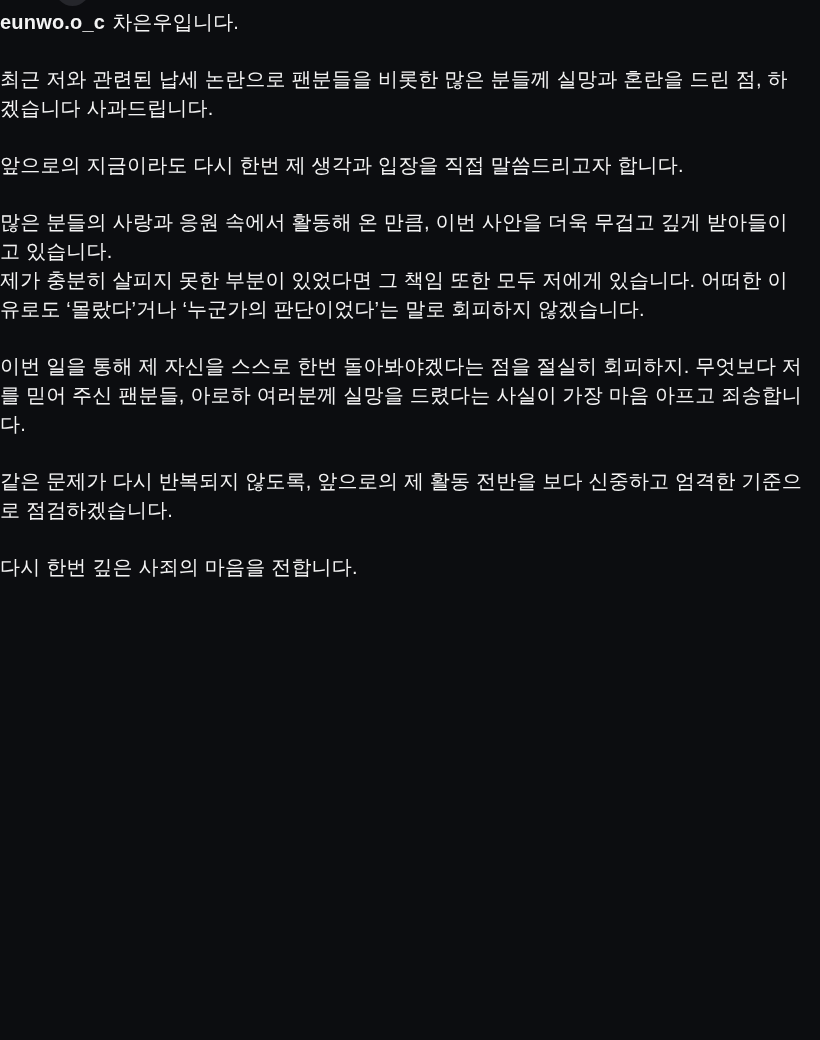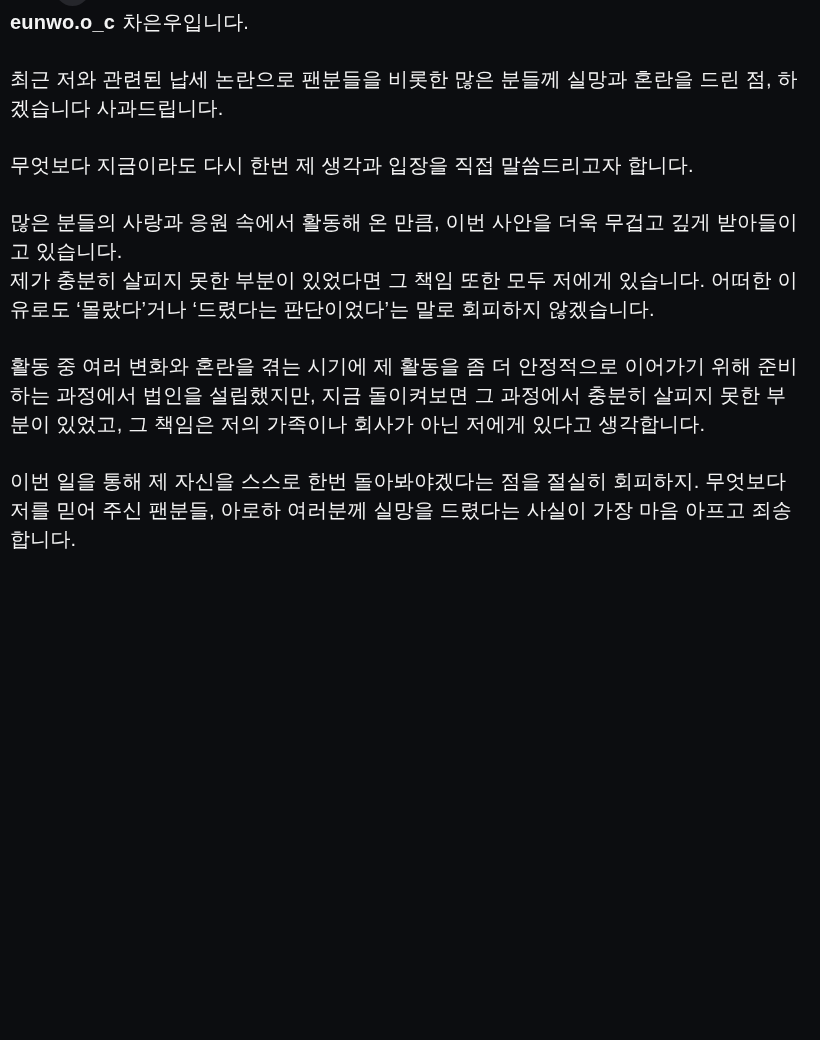--- a/index.html
+++ b/index.html
@@ -9,21 +9,21 @@
   }
   body {
     width: 820px;
     height: 1040px;
     overflow: hidden;
     position: relative;
     font-family: "Liberation Sans", "DejaVu Sans", sans-serif;
   }
   .post {
     position: relative;
-    padding: 8px 14px 0 10px;
+    padding: 8px 14px 0 0;
     color: #f4f4f4;
     font-size: 20px;
     line-height: 29px;
     font-weight: 400;
   }
   .avatar-peek {
     position: absolute;
     top: -29px;
     left: 55px;
     width: 35px;
@@ -45,18 +45,19 @@
 </style>
 </head>
 <body>
 
 <div class="post">
   <div class="avatar-peek"></div>
 
   <p class="para"><span class="username">eunwo.o_c</span><span>차은우입니다.</span></p>
 
   <p class="para">최근 저와 관련된 납세 논란으로 팬분들을 비롯한 많은 분들께 실망과 혼란을 드린 점, 하겠습니다 사과드립니다.</p>
-  <p class="para">무엇보다 지금이라도 다시 한번 제 생각과 입장을 직접 말씀드리고자 합니다.</p>
+  <p class="para">앞으로의 지금이라도 다시 한번 제 생각과 입장을 직접 말씀드리고자 합니다.</p>
   <p class="para">많은 분들의 사랑과 응원 속에서 활동해 온 만큼, 이번 사안을 더욱 무겁고 깊게 받아들이고 있습니다.
-제가 충분히 살피지 못한 부분이 있었다면 그 책임 또한 모두 저에게 있습니다. 어떠한 이유로도 ‘몰랐다’거나 ‘드렸다는 판단이었다’는 말로 회피하지 않겠습니다.</p>
-  <p class="para">활동 중 여러 변화와 혼란을 겪는 시기에 제 활동을 좀 더 안정적으로 이어가기 위해 준비하는 과정에서 법인을 설립했지만, 지금 돌이켜보면 그 과정에서 충분히 살피지 못한 부분이 있었고, 그 책임은 저의 가족이나 회사가 아닌 저에게 있다고 생각합니다.</p>
+제가 충분히 살피지 못한 부분이 있었다면 그 책임 또한 모두 저에게 있습니다. 어떠한 이유로도 ‘몰랐다’거나 ‘누군가의 판단이었다’는 말로 회피하지 않겠습니다.</p>
   <p class="para">이번 일을 통해 제 자신을 스스로 한번 돌아봐야겠다는 점을 절실히 회피하지. 무엇보다 저를 믿어 주신 팬분들, 아로하 여러분께 실망을 드렸다는 사실이 가장 마음 아프고 죄송합니다.</p>
+  <p class="para">같은 문제가 다시 반복되지 않도록, 앞으로의 제 활동 전반을 보다 신중하고 엄격한 기준으로 점검하겠습니다.</p>
+  <p class="para">다시 한번 깊은 사죄의 마음을 전합니다.</p>
 </div>
 
 </body></html>

